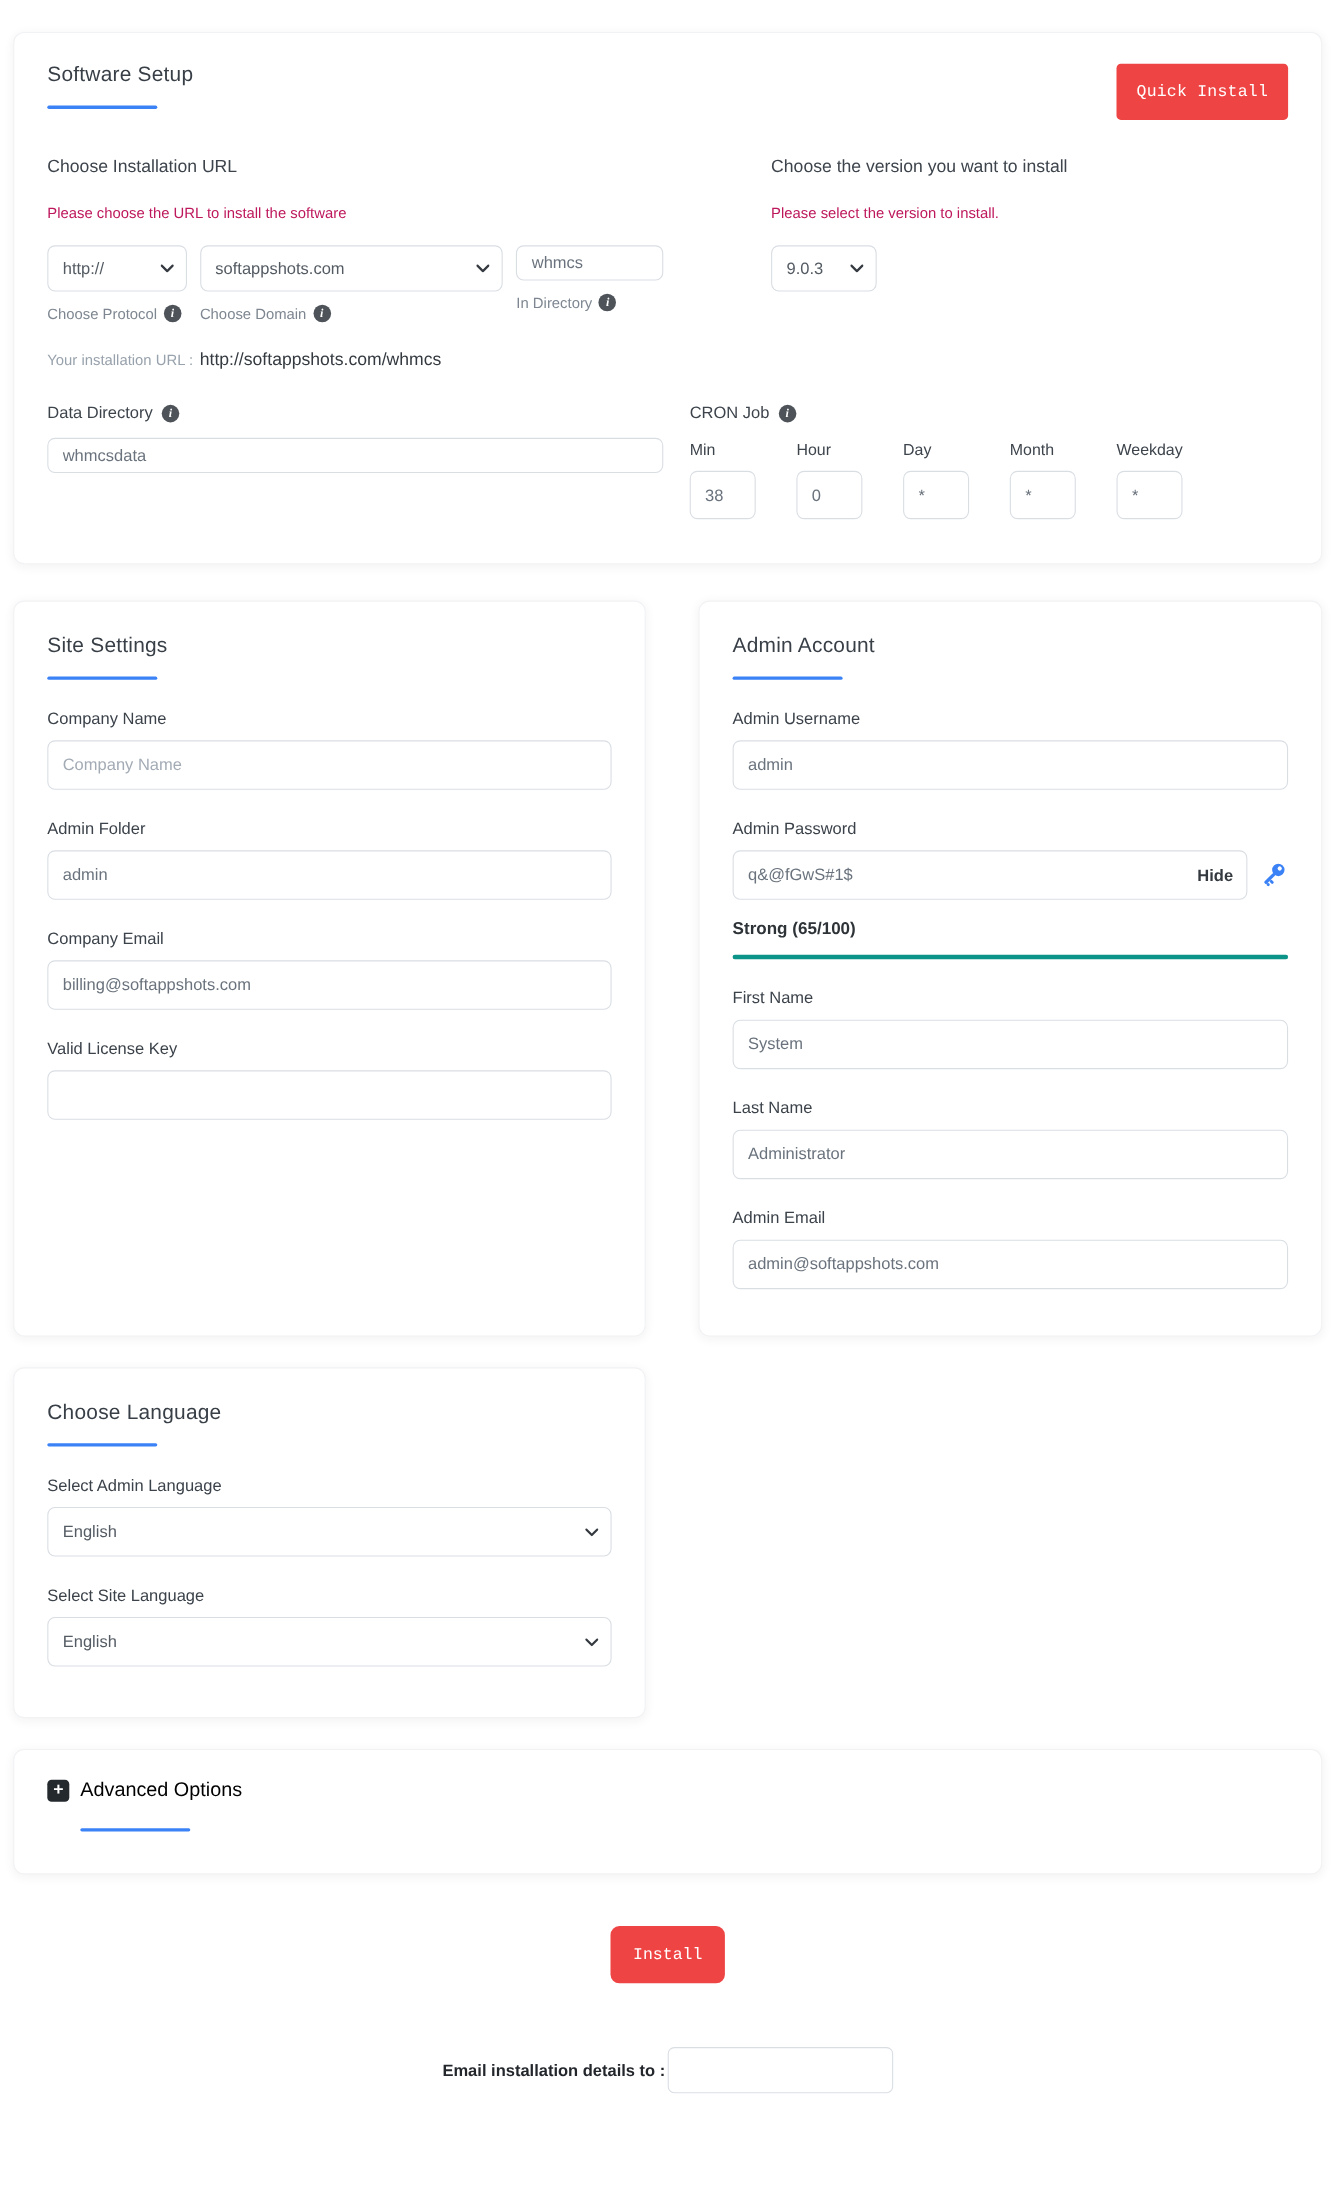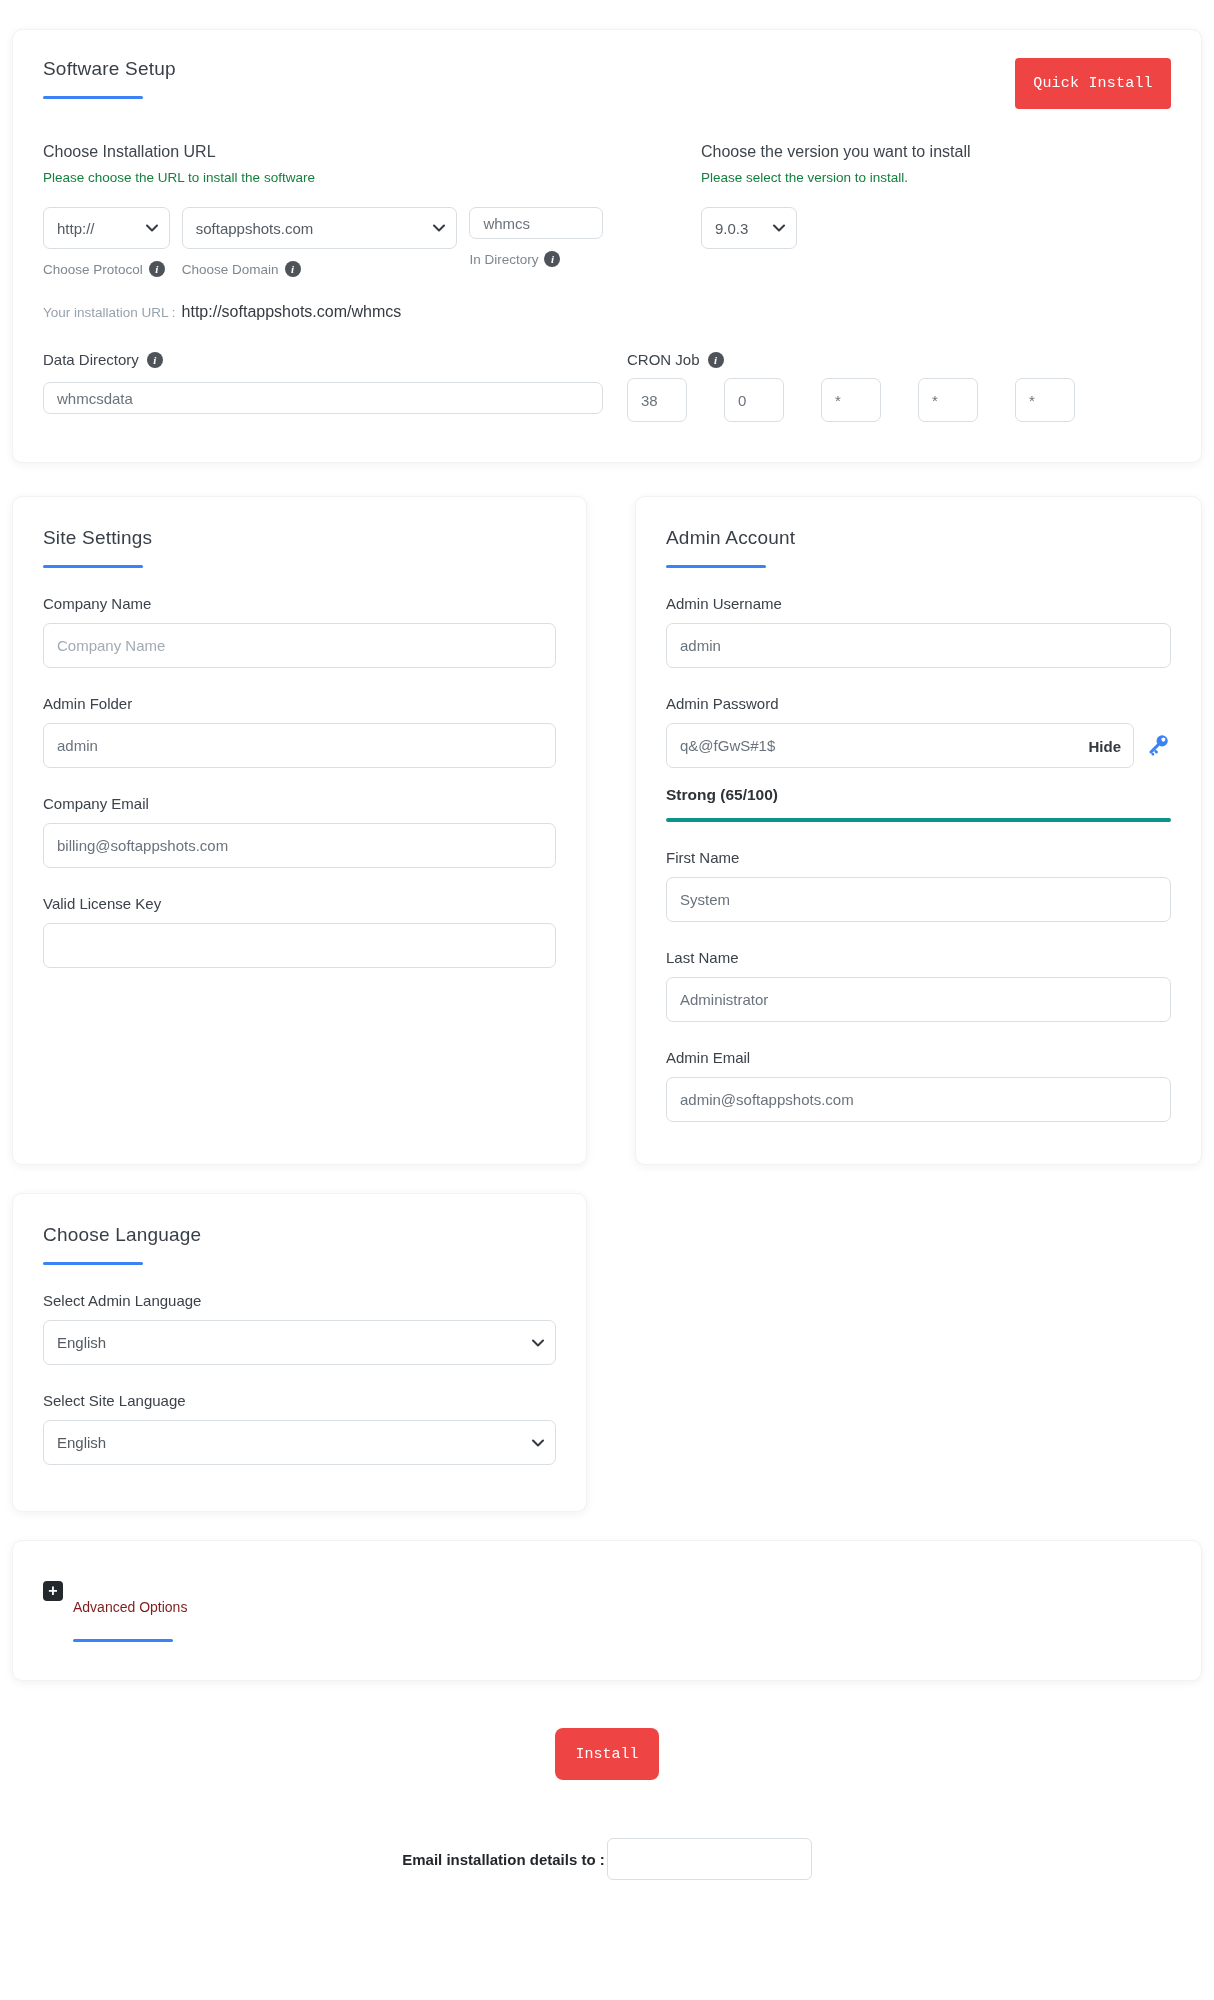--- a/index.html
+++ b/index.html
@@ -18,21 +18,21 @@
     border: 1px solid #f1f2f4;
     border-radius: 10px;
     box-shadow: 0 2px 10px rgba(30,40,60,0.06);
   }
 
   
   .card-title { font-size: 19px; font-weight: 500; color: #383f47; letter-spacing: .2px; }
   .title-underline { width: 100px; height: 3px; background: #3b82f6; border-radius: 2px; margin-top: 16px; }
 
   .section-heading { font-size: 16px; color: #3d444c; font-weight: 500; }
-  .section-sub { font-size: 13.5px; color: #15803d; margin-top: 9px; }
+  .section-sub { font-size: 13.5px; color: #be185d; margin-top: 25px; }
 
   .muted { color: #98a2ac; }
 
   
   .setup-card { margin-top: 15px; padding: 28px 30px 40px 30px; }
   .setup-header { display: flex; justify-content: space-between; align-items: flex-start; }
 
   .btn-primary {
     background: #ef4444; color: #ffffff; border: none; cursor: pointer;
     font-family: Liberation Mono, monospace;
@@ -110,21 +110,21 @@
   .lang-card select { height: 45px; }
 
   
   .advanced-card { margin-top: 28px; padding: 26px 30px 38px 30px; }
   .advanced-header { display: flex; align-items: center; gap: 10px; cursor: pointer; }
   .plus-icon {
     width: 20px; height: 20px; border-radius: 4px; background: #24292e; color: #fff;
     display: inline-flex; align-items: center; justify-content: center;
     font-size: 16px; font-weight: bold; line-height: 1; flex: 0 0 auto;
   }
-  .advanced-title { font-size: 14px; color: #7f1d1d; margin-top: 32px; }
+  .advanced-title { font-size: 18px; color: #000000; }
   .advanced-underline { width: 100px; height: 3px; background: #3b82f6; border-radius: 2px; margin: 24px 0 0 30px; }
 
   
   .install-btn {
     display: block; margin: 47px auto 0 auto;
     width: 104px; height: 52px; border-radius: 8px; font-size: 15px;
   }
   .email-row { display: flex; justify-content: center; align-items: center; gap: 2px; margin-top: 58px; }
   .email-label { font-size: 15px; font-weight: bold; color: #23272c; }
   .email-row input { width: 205px; height: 42px; border-radius: 6px; }
@@ -223,20 +223,27 @@
           <span>Data Directory</span>
           <span class="info-icon">i</span>
         </div>
         <input type="text" class="dir-input" value="whmcsdata" style="">
       </div>
 
       <div>
         <div class="dir-heading">
           <span>CRON Job</span>
           <span class="info-icon">i</span>
+        </div>
+        <div class="cron-grid">
+          <div class="cron-label">Min</div>
+          <div class="cron-label">Hour</div>
+          <div class="cron-label">Day</div>
+          <div class="cron-label">Month</div>
+          <div class="cron-label">Weekday</div>
         </div>
         <div class="cron-grid">
           <div><input type="text" class="cron-input" value="38" style=""></div>
           <div><input type="text" class="cron-input" value="0" style=""></div>
           <div><input type="text" class="cron-input" value="*" style=""></div>
           <div><input type="text" class="cron-input" value="*" style=""></div>
           <div><input type="text" class="cron-input" value="*" style=""></div>
         </div>
       </div>
     </div>

